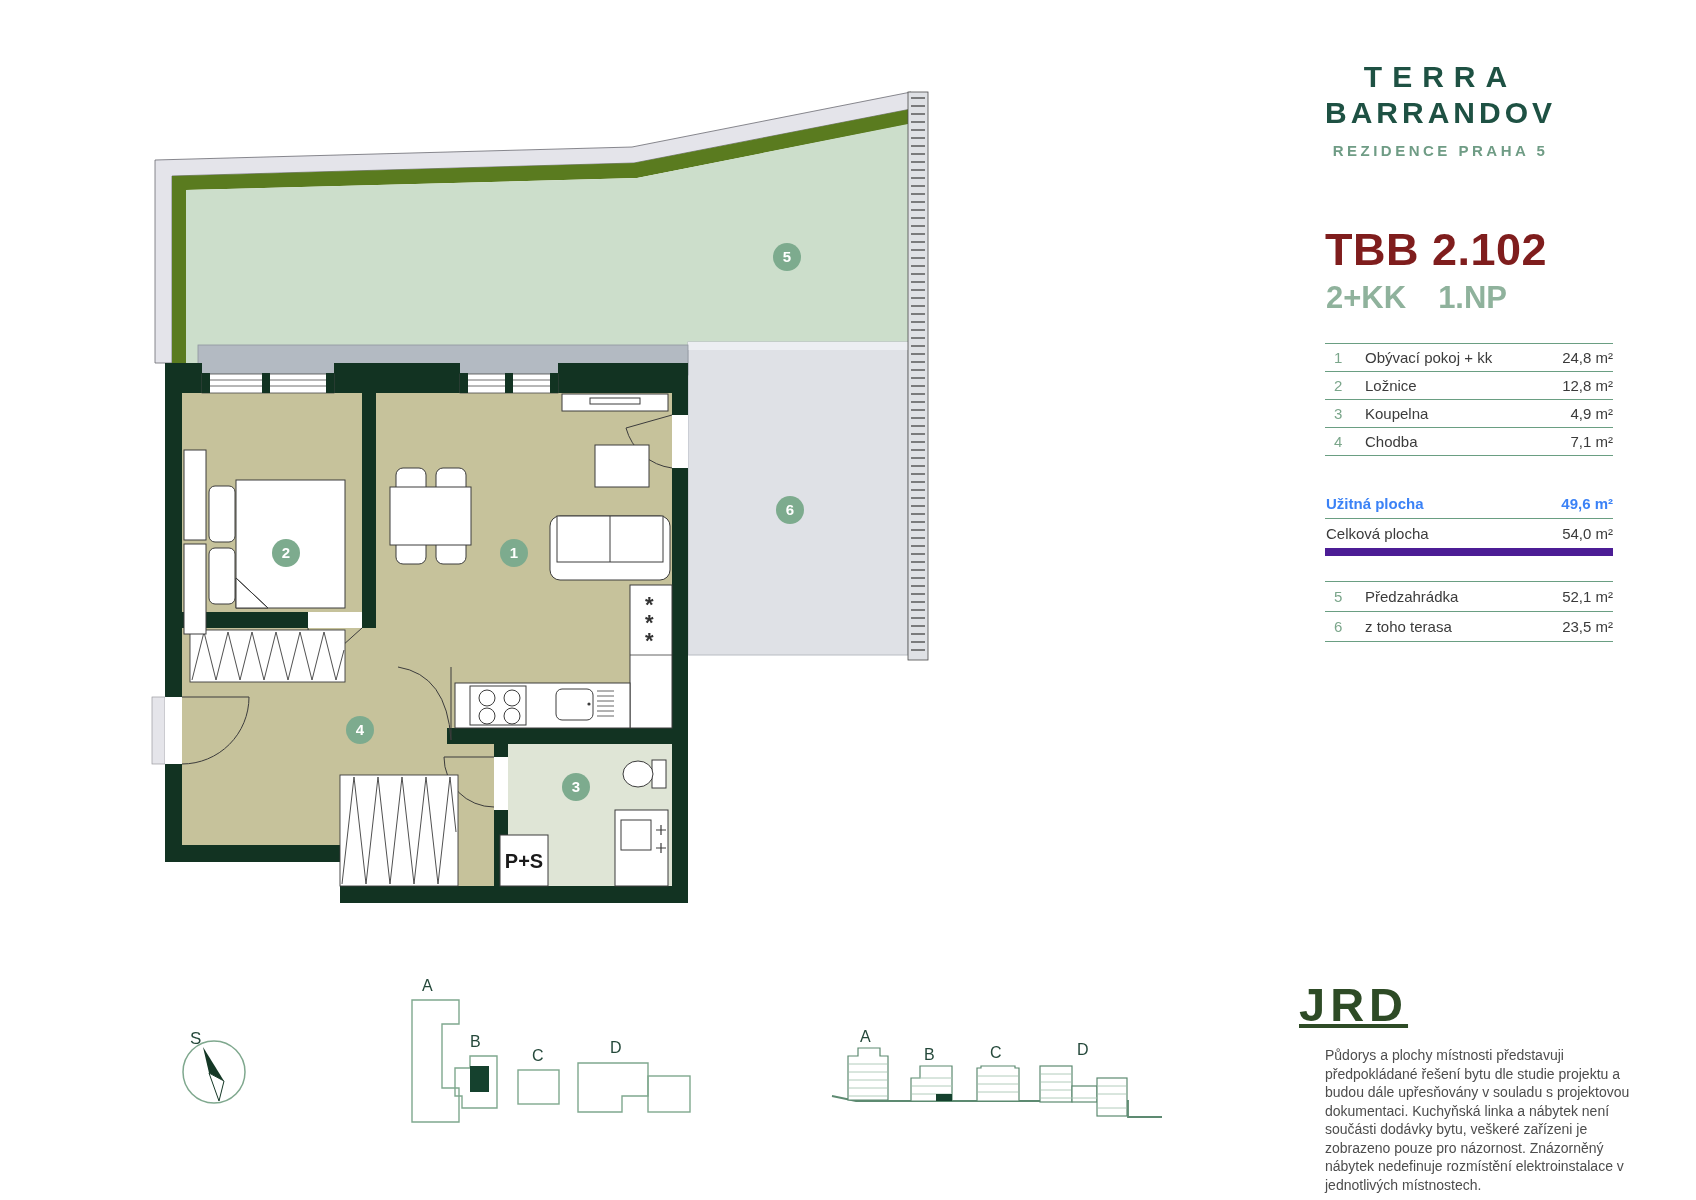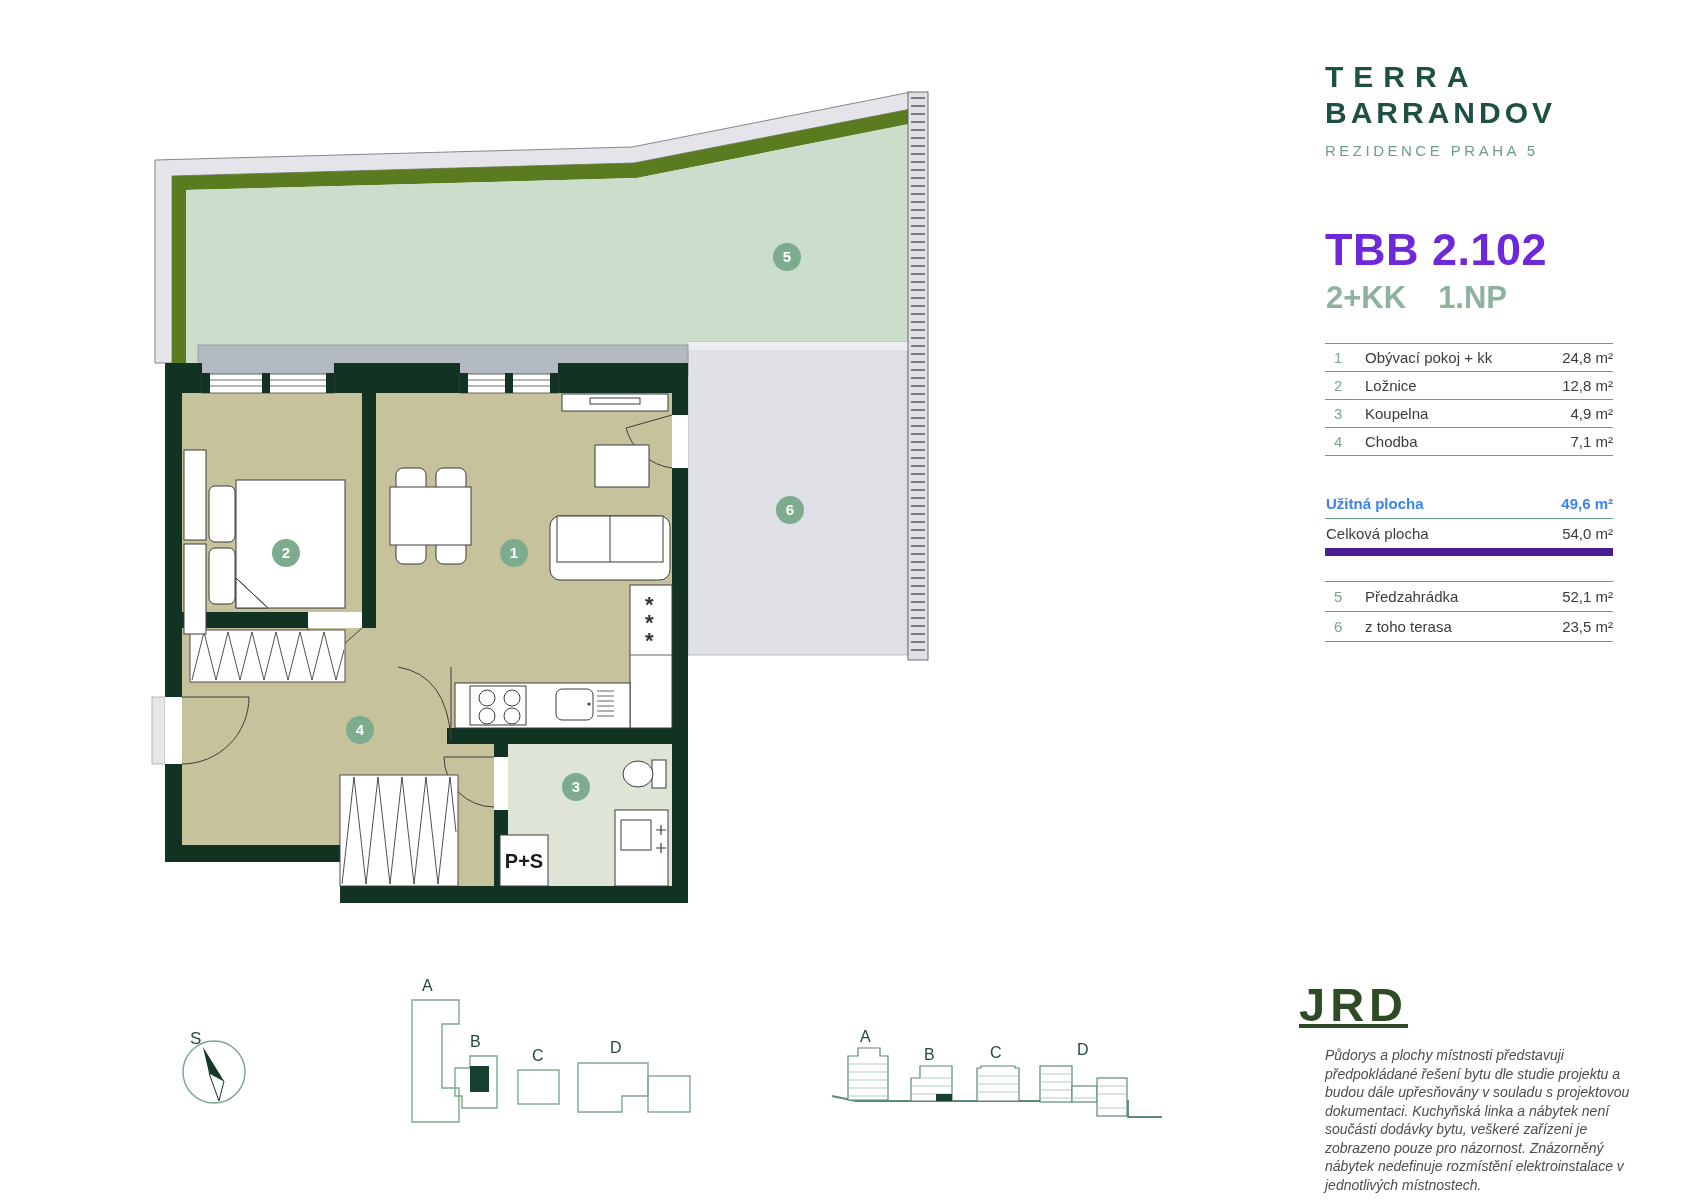--- a/index.html
+++ b/index.html
@@ -1,40 +1,40 @@
 <!DOCTYPE html>
 <html><head>
 <meta charset="utf-8">
 <style>
   html,body{margin:0;padding:0;background:#fff;}
   #canvas{position:relative;width:1696px;height:1200px;background:#ffffff;overflow:hidden;
           font-family:"Liberation Sans", sans-serif;}
   
-  .brand{position:absolute;left:1325px;top:60px;color:#1e5143;font-weight:700;}
+  .brand{position:absolute;left:1325px;top:60px;color:#1e5143;font-weight:700;text-align:center;}
   .brand .l1{font-size:30px;letter-spacing:10px;line-height:34px;}
   .brand .l2{font-size:30px;letter-spacing:4px;line-height:38px;}
-  .brand .sub{font-size:15px;letter-spacing:3.5px;color:#6f9c85;margin-top:10px;font-weight:400;}
-  .unit-code{position:absolute;left:1325px;top:224px;font-size:45px;font-weight:800;color:#6d28d9;letter-spacing:0.5px;}
+  .brand .sub{font-size:15px;letter-spacing:3.5px;color:#6f9c85;margin-top:10px;font-weight:700;}
+  .unit-code{position:absolute;left:1325px;top:224px;font-size:45px;font-weight:800;color:#7f1d1d;letter-spacing:0.5px;}
   .unit-meta{position:absolute;left:1326px;top:280px;font-size:31px;font-weight:700;color:#8fb29c;}
   .unit-meta .floor{margin-left:32px;}
   .panel{position:absolute;left:1325px;width:288px;}
   .rooms{top:343px;border-bottom:1.5px solid #6a9e82;}
   .row{display:flex;align-items:center;border-top:1.5px solid #6a9e82;height:27px;font-size:15px;color:#3b3b3b;}
   .row .num{width:31px;padding-left:9px;color:#7ba68b;}
   .row .val{margin-left:auto;}
   .totals{top:489px;}
   .tot-row{display:flex;align-items:center;height:29px;font-size:15px;color:#3b3b3b;}
   .tot-row .lbl{padding-left:1px;}
   .tot-row .val{margin-left:auto;}
   .tot-row.bold{color:#3b82f6;font-weight:700;border-bottom:1.5px solid #6a9e82;}
   .tot-row.last{border-bottom:8px solid #4c1d95;}
   .outdoor{top:581px;border-bottom:1.5px solid #6a9e82;}
   .outdoor .row{height:29px;}
   .logo{position:absolute;left:1299px;top:977px;font-size:47px;font-weight:800;color:#2e4b26;letter-spacing:5px;text-decoration:underline;}
-  .disclaimer{position:absolute;left:1325px;top:1046px;width:312px;font-size:14px;line-height:18.5px;color:#4d4d4d;font-style:italic;}
+  .disclaimer{position:absolute;left:1325px;top:1046px;width:312px;font-size:14px;line-height:18.5px;color:#4d4d4d;}
   svg text{font-family:"Liberation Sans", sans-serif;}
 </style>
 </head>
 <body>
 
 <div id="canvas">
 
   <svg width="1696" height="1200" viewBox="0 0 1696 1200" style="position:absolute;left:0;top:0">
 
     <g>

